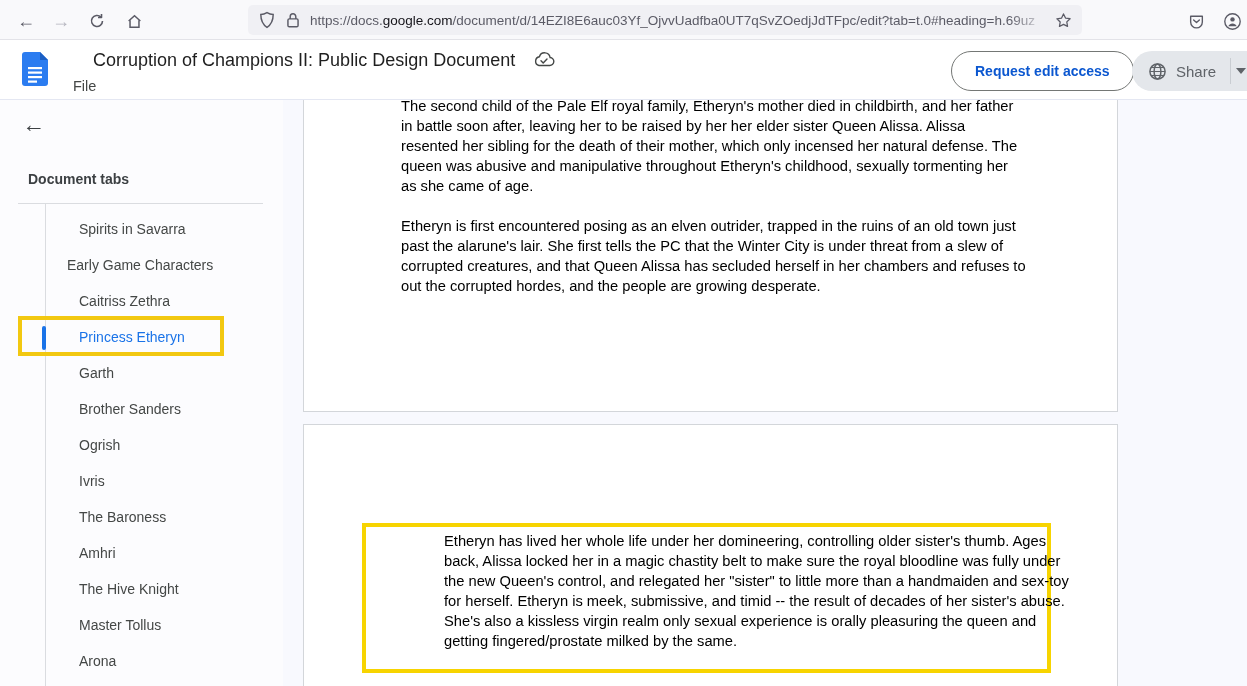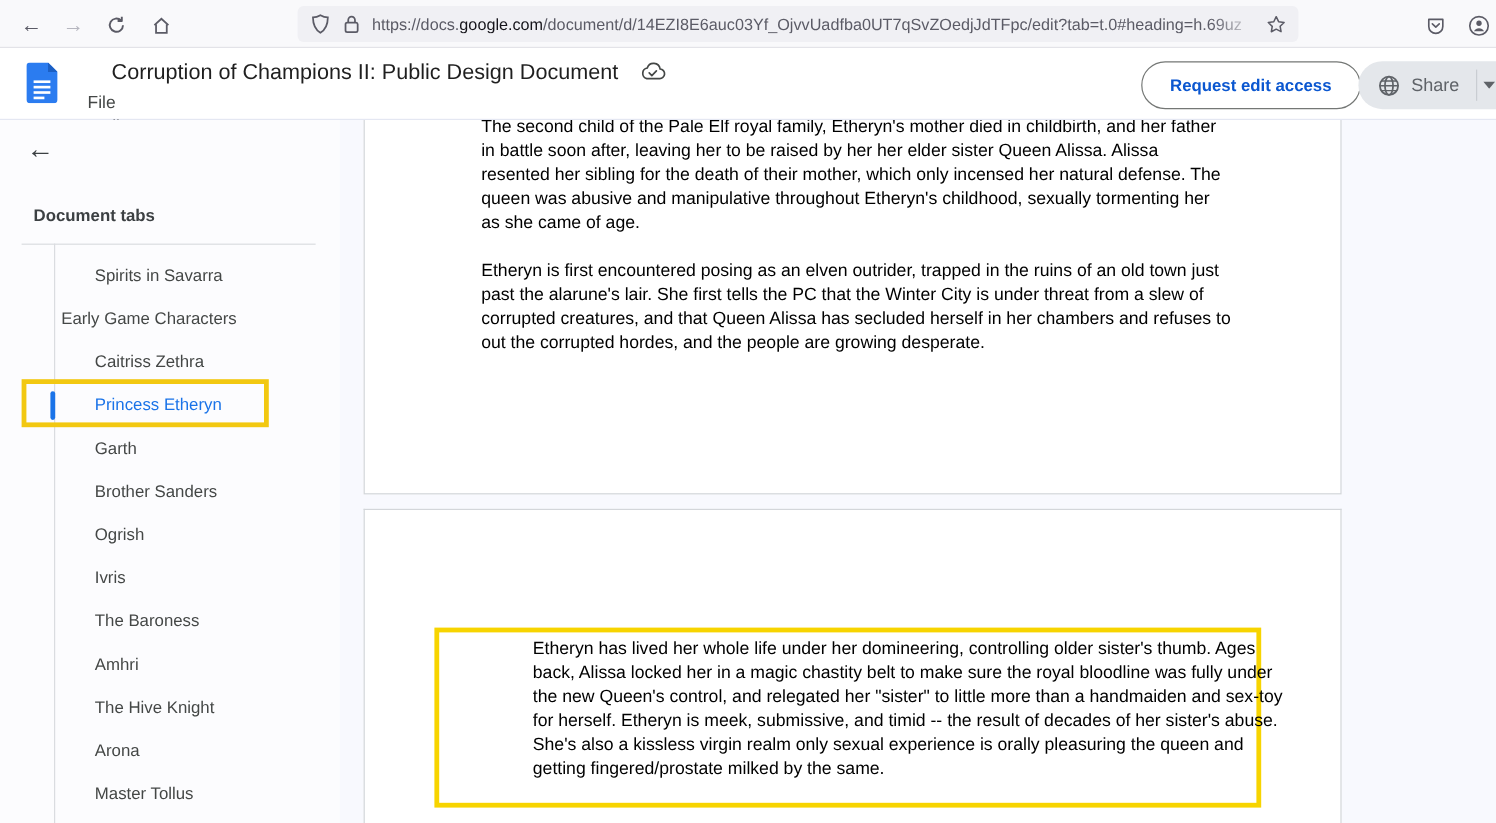--- a/index.html
+++ b/index.html
@@ -43,21 +43,21 @@
   .share-caret{ display:flex; align-items:center; justify-content:center; width:30px; height:100%; color:#5f6368; }
 
   
   .sidebar{ position:absolute; left:0; top:100px; width:283px; height:586px; background:#fcfcfe; }
   .back-arrow{ position:absolute; left:22px; top:13px; font-size:23px; color:#3c4043; line-height:1; }
   .tabs-heading{ position:absolute; left:28px; top:71px; font-size:14px; font-weight:bold; color:#3c4043; }
   .tabs-divider{ position:absolute; left:18px; top:103px; width:245px; height:1px; background:#dadce0; }
   .tree-line{ position:absolute; left:45px; top:103px; width:1px; bottom:0; background:#dadce0; }
   .tab-list{ position:absolute; left:0; top:111px; width:283px; }
   .tab-item{ height:36px; display:flex; align-items:center; font-size:14px; color:#444746; white-space:nowrap; }
-  .ind1{ padding-left:51px; }
+  .ind1{ padding-left:67px; }
   .ind2{ padding-left:79px; }
   .tab-item.active{ color:#1a73e8; }
   .active-bar{ position:absolute; left:42px; top:226px; width:4px; height:24px; background:#1a73e8; border-radius:2px; }
   .anno-box-sidebar{ position:absolute; left:18px; top:216px; width:206px; height:40px;
     border:4px solid #f2c811; z-index:5; pointer-events:none; }
 
   
   .content{ position:absolute; left:283px; top:100px; width:964px; height:586px;
     background:#f8f9fe; overflow:hidden; }
   .page{ position:absolute; left:20px; width:815px; background:#fff; border:1px solid #d3d6da; }
@@ -173,22 +173,22 @@
     <div class="tab-item ind1">Early Game Characters</div>
     <div class="tab-item ind2">Caitriss Zethra</div>
     <div class="tab-item ind2 active">Princess Etheryn</div>
     <div class="tab-item ind2">Garth</div>
     <div class="tab-item ind2">Brother Sanders</div>
     <div class="tab-item ind2">Ogrish</div>
     <div class="tab-item ind2">Ivris</div>
     <div class="tab-item ind2">The Baroness</div>
     <div class="tab-item ind2">Amhri</div>
     <div class="tab-item ind2">The Hive Knight</div>
+    <div class="tab-item ind2">Master Tollus</div>
     <div class="tab-item ind2">Arona</div>
-    <div class="tab-item ind2">Master Tollus</div>
   </div>
   <div class="active-bar"></div>
   <div class="anno-box-sidebar"></div>
 </div>
 
 <div class="content">
   <div class="page page1">
     <div class="doc-text">
       <div class="doc-line">The second child of the Pale Elf royal family, Etheryn's mother died in childbirth, and her father</div>
       <div class="doc-line">in battle soon after, leaving her to be raised by her her elder sister Queen Alissa. Alissa</div>

